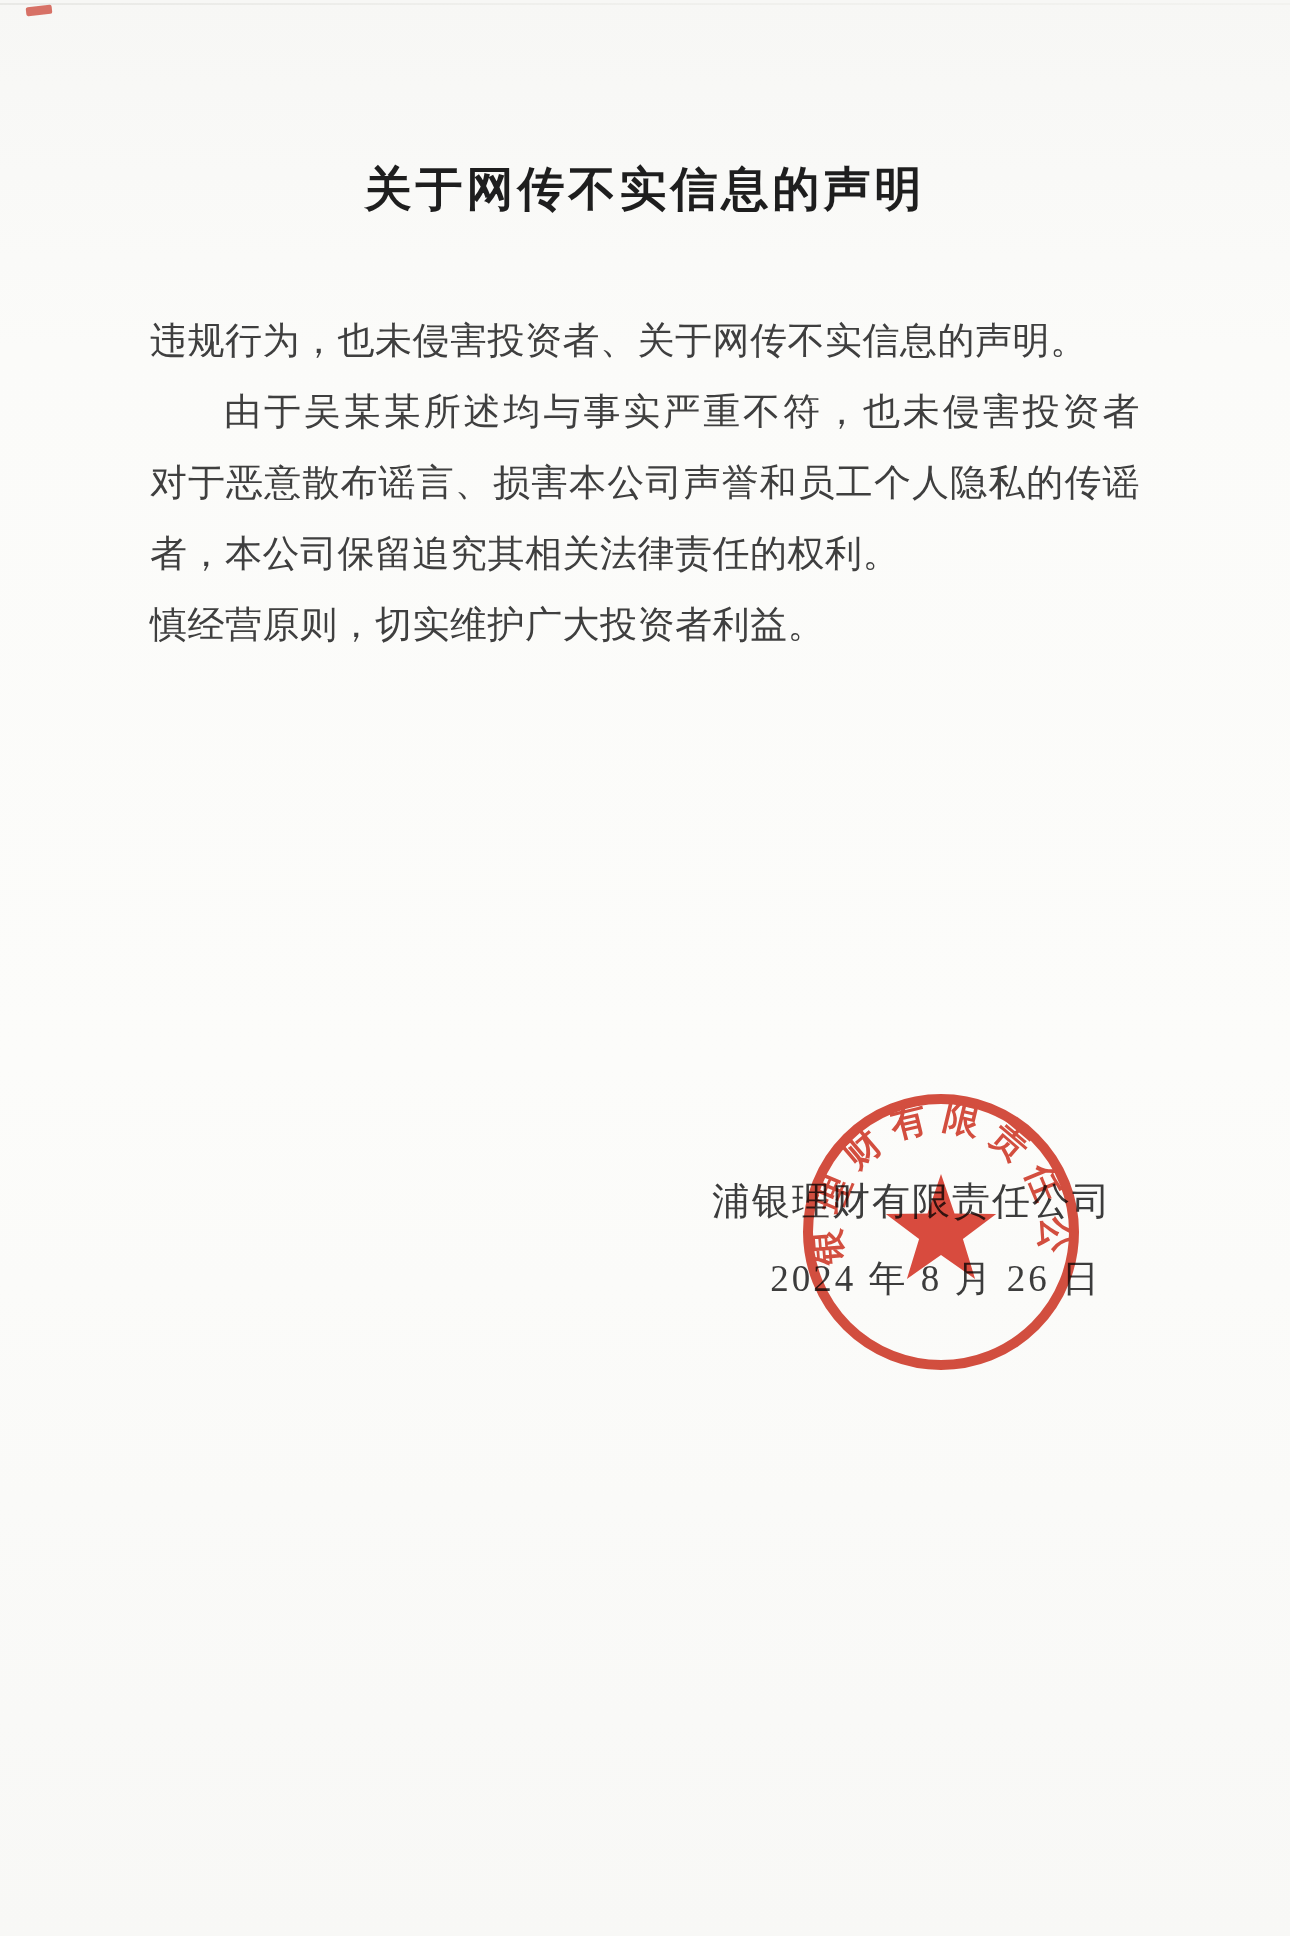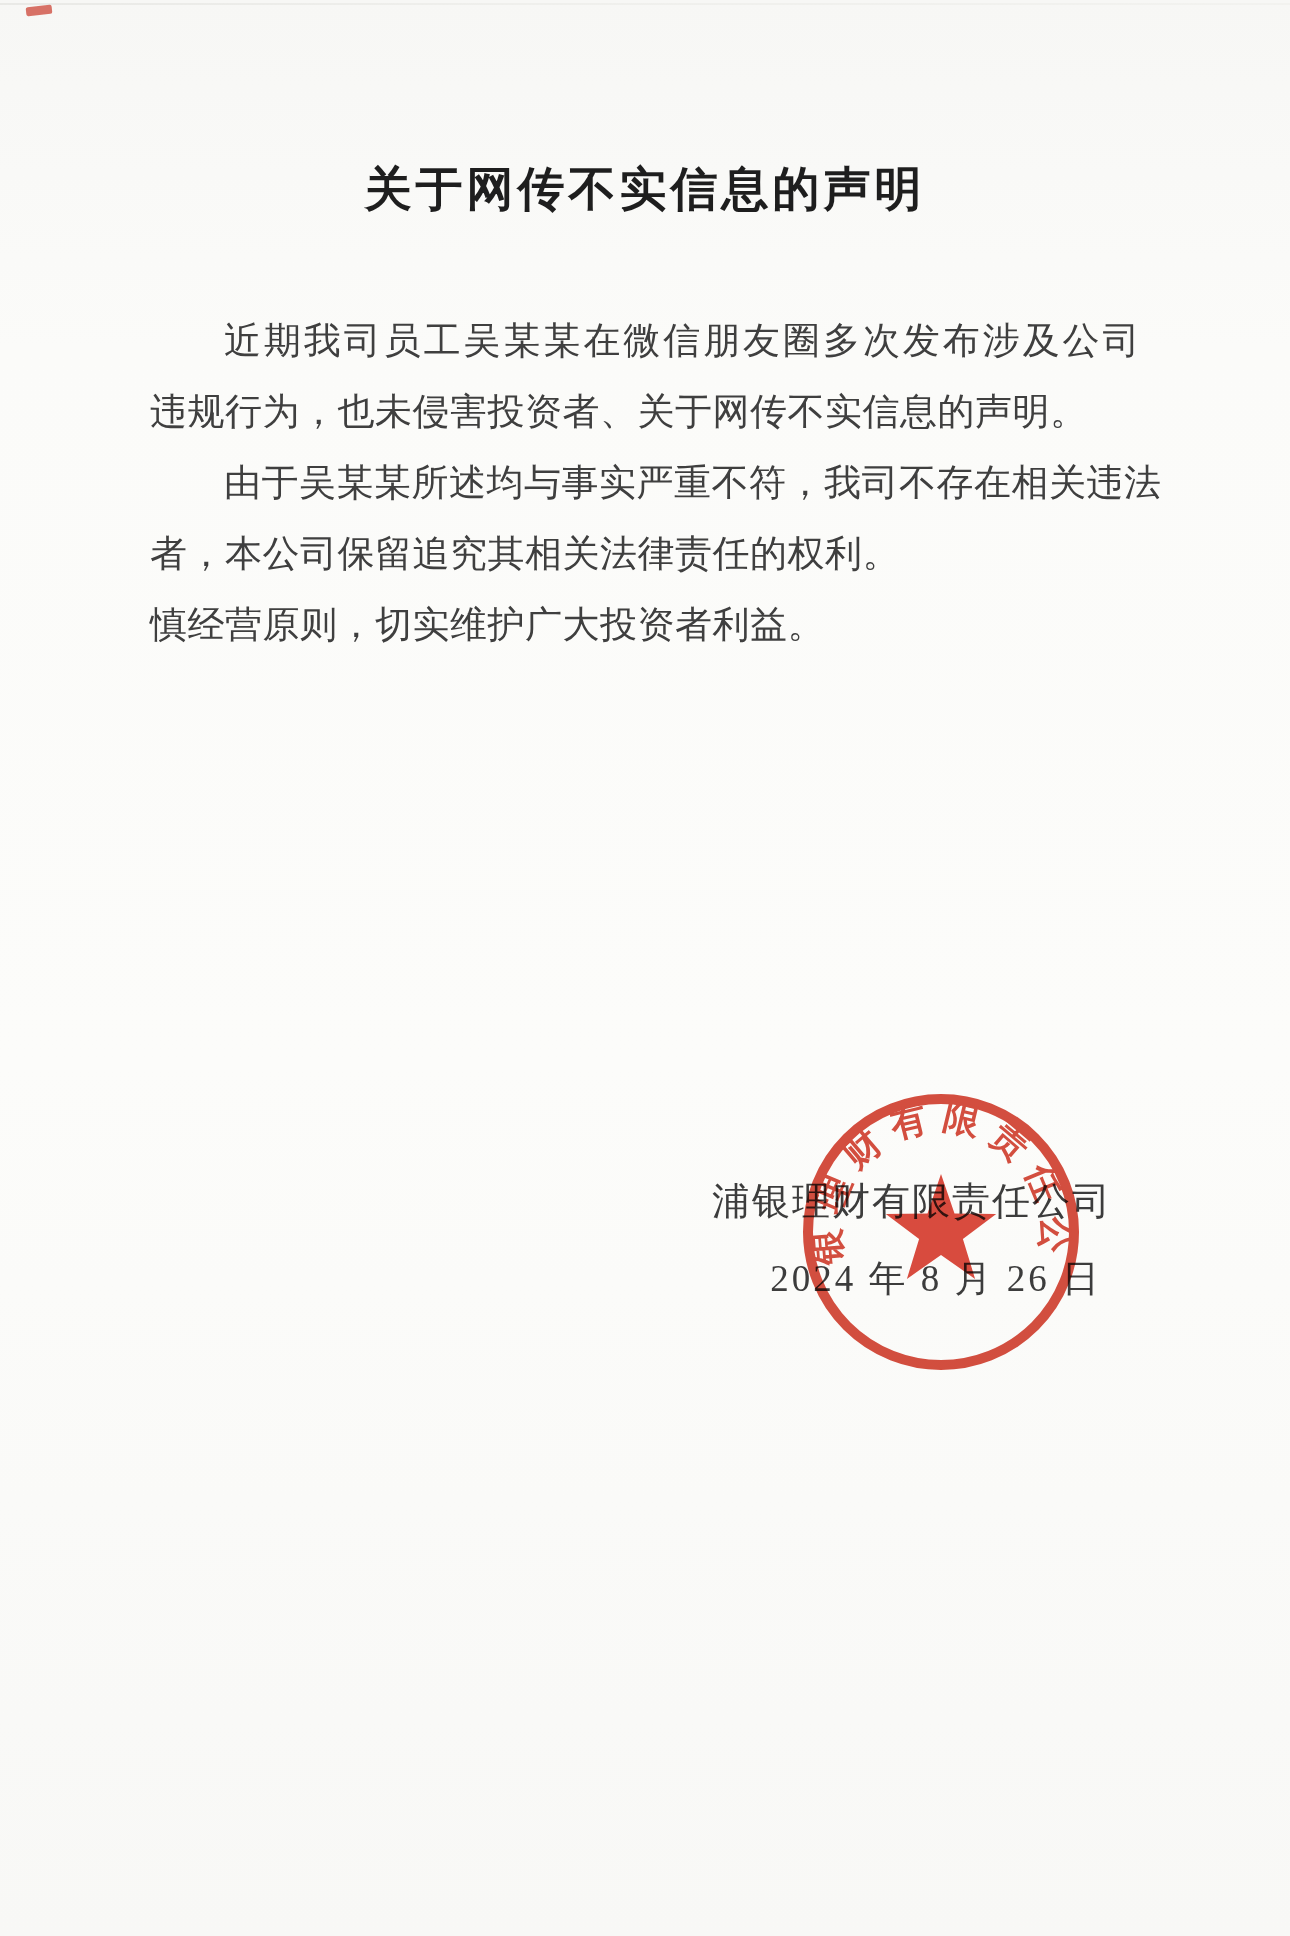--- a/index.html
+++ b/index.html
@@ -65,23 +65,23 @@
 <body>
 
 <div class="page">
 
   <div class="scan-edge"></div>
   <div class="red-speck"></div>
 
   <h1 class="title">关于网传不实信息的声明</h1>
 
   <div class="body-block" id="body-lines">
-      <div class="line first">近期我司员工吴某某在微信朋友圈多次发布涉及公司</div>
       <div class="line last">违规行为，也未侵害投资者、关于网传不实信息的声明。</div>
-      <div class="line first">由于吴某某所述均与事实严重不符，我司不存在相关违法</div>
+      <div class="line first">由于吴某某所述均与事实严重不符，也未侵害投资者</div>
+      <div class="line">对于恶意散布谣言、损害本公司声誉和员工个人隐私的传谣</div>
       <div class="line last">者，本公司保留追究其相关法律责任的权利。</div>
       <div class="line last">慎经营原则，切实维护广大投资者利益。</div>
     </div>
 
   <div class="signature">
     <div class="sig-company">浦银理财有限责任公司</div>
     <div class="sig-date">2024 年 8 月 26 日</div>
   </div>
 
   <svg class="seal" viewBox="-150 -150 300 300">

